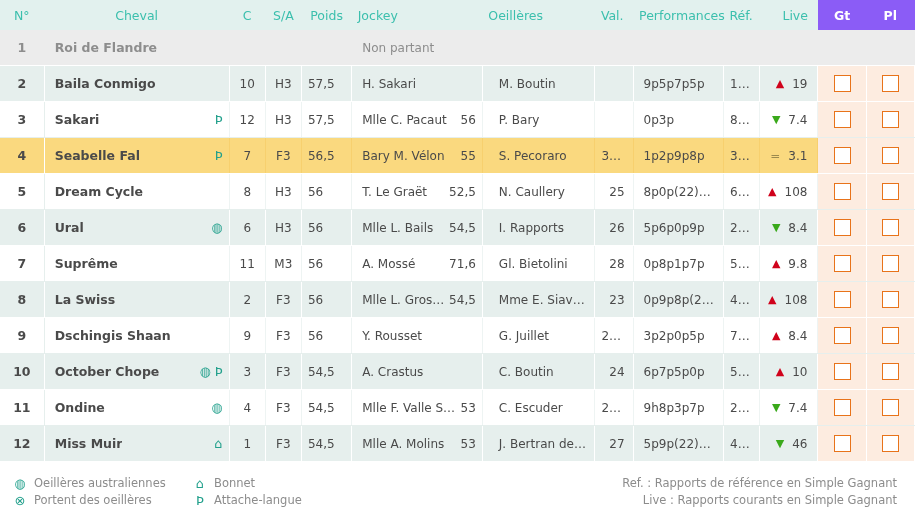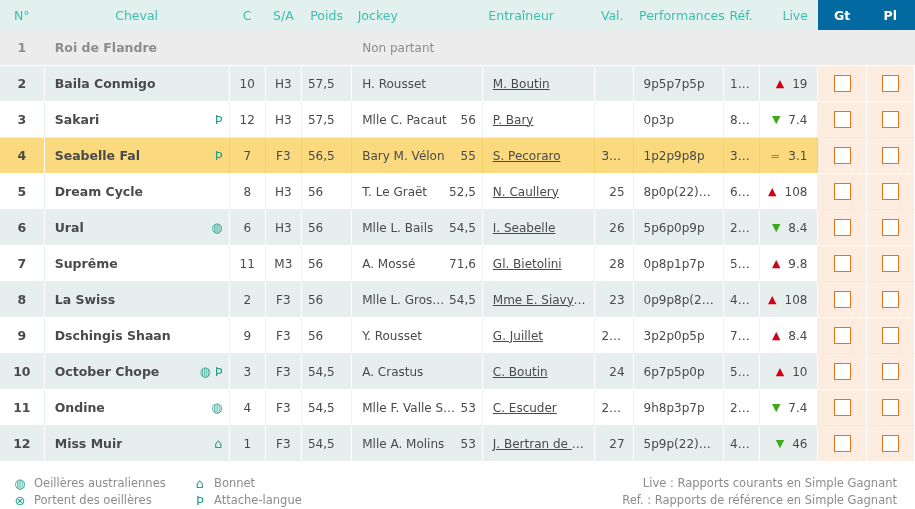--- a/index.html
+++ b/index.html
@@ -26,21 +26,21 @@
     padding:0 6px;
     vertical-align:middle;
     white-space:nowrap;
   }
   thead th.h-num{text-align:left;padding-left:14px;}
   thead th.h-cheval{text-align:center;}
   thead th.h-c,thead th.h-sa,thead th.h-poids{text-align:center;}
   thead th.h-jockey,thead th.h-entraineur{text-align:left;}
   thead th.h-val,thead th.h-perf,thead th.h-ref,thead th.h-live{text-align:right;padding-right:10px;}
   thead th.h-gt,thead th.h-pl{
-    background:#0369a1;
+    background:#8b5cf6;
     color:#ffffff;
     text-align:center;
     font-weight:bold;
     font-size:12.5px;
     padding:0;
   }
   
   tbody td{
     height:35px;
     padding:0 6px;
@@ -75,21 +75,21 @@
   .eq-icons{display:flex;align-items:center;gap:4px;flex:0 0 auto;}
   .eq{color:#22a08c;font-size:13px;line-height:1;font-weight:normal;}
 
   td.c-c{width:36px;text-align:center;}
   td.c-sa{width:36px;text-align:center;}
   td.c-poids{width:50px;text-align:left;}
   td.c-jockey{width:130px;padding-left:10px;text-align:left;}
   .jk-wrap{display:flex;align-items:center;justify-content:space-between;gap:4px;}
   .jk-name{overflow:hidden;text-overflow:ellipsis;white-space:nowrap;}
   .jk-surp{flex:0 0 auto;}
-  td.c-entraineur{width:112px;padding-left:10px;text-align:left;text-decoration:underline;}
+  td.c-entraineur{width:112px;padding-left:16px;text-align:left;}
   td.c-val{width:38px;text-align:right;padding-right:8px;}
   td.c-perf{width:90px;text-align:left;padding-left:10px;}
   td.c-ref{width:36px;text-align:center;padding-right:22px;}
   td.c-live{width:58px;text-align:right;padding-right:10px;}
   .live-wrap{display:flex;align-items:center;justify-content:flex-end;gap:8px;}
   .trend{font-size:11px;line-height:1;}
   .trend.up{color:#d0021b;}
   .trend.down{color:#3aa91b;}
   .trend.eq{color:#9b8a4e;font-size:12px;}
 
@@ -153,21 +153,21 @@
       <col style="width:48px">
   </colgroup>
   <thead>
     <tr>
       <th class="h-num">N°</th>
       <th class="h-cheval">Cheval</th>
       <th class="h-c">C</th>
       <th class="h-sa">S/A</th>
       <th class="h-poids">Poids</th>
       <th class="h-jockey">Jockey</th>
-      <th class="h-entraineur">Entraîneur</th>
+      <th class="h-entraineur">Oeillères</th>
       <th class="h-val">Val.</th>
       <th class="h-perf">Performances</th>
       <th class="h-ref">Réf.</th>
       <th class="h-live">Live</th>
       <th class="h-gt">Gt</th>
       <th class="h-pl">Pl</th>
     </tr>
   </thead>
   <tbody id="table-body">
       <tr class="np">
@@ -209,21 +209,21 @@
         <div class="cheval-wrap">
           <span class="cheval-name">Baila Conmigo</span>
           <span class="eq-icons"></span>
         </div>
      </td>
         <td class="c-c sep">10</td>
         <td class="c-sa sep">H3</td>
         <td class="c-poids sep">57,5</td>
         <td class="c-jockey sep">
         <div class="jk-wrap">
-          <span class="jk-name">H. Rousset</span>
+          <span class="jk-name">H. Sakari</span>
           <span class="jk-surp"></span>
         </div>
      </td>
         <td class="c-entraineur sep">M. Boutin</td>
         <td class="c-val sep"></td>
         <td class="c-perf sep">9p5p7p5p</td>
         <td class="c-ref sep">14</td>
         <td class="c-live sep">
         <div class="live-wrap">
             <span class="trend up">▲</span>
@@ -355,21 +355,21 @@
      </td>
         <td class="c-c sep">6</td>
         <td class="c-sa sep">H3</td>
         <td class="c-poids sep">56</td>
         <td class="c-jockey sep">
         <div class="jk-wrap">
           <span class="jk-name">Mlle L. Bails</span>
           <span class="jk-surp">54,5</span>
         </div>
      </td>
-        <td class="c-entraineur sep">I. Seabelle</td>
+        <td class="c-entraineur sep">I. Rapports</td>
         <td class="c-val sep">26</td>
         <td class="c-perf sep">5p6p0p9p</td>
         <td class="c-ref sep">28</td>
         <td class="c-live sep">
         <div class="live-wrap">
             <span class="trend down">▼</span>
             <span>8.4</span>
           </div>
      </td>
         <td class="c-gt">
@@ -608,16 +608,16 @@
       <div class="legend-item">
         <span class="eq">⌂</span>
         <span>Bonnet</span>
       </div>
       <div class="legend-item">
         <span class="eq">Þ</span>
         <span>Attache-langue</span>
       </div>
     </div>
   <div class="legend-right" id="legend-notes">
+      <div>Ref. : Rapports de référence en Simple Gagnant</div>
       <div>Live : Rapports courants en Simple Gagnant</div>
-      <div>Ref. : Rapports de référence en Simple Gagnant</div>
     </div>
 </div>
 
 </body></html>

